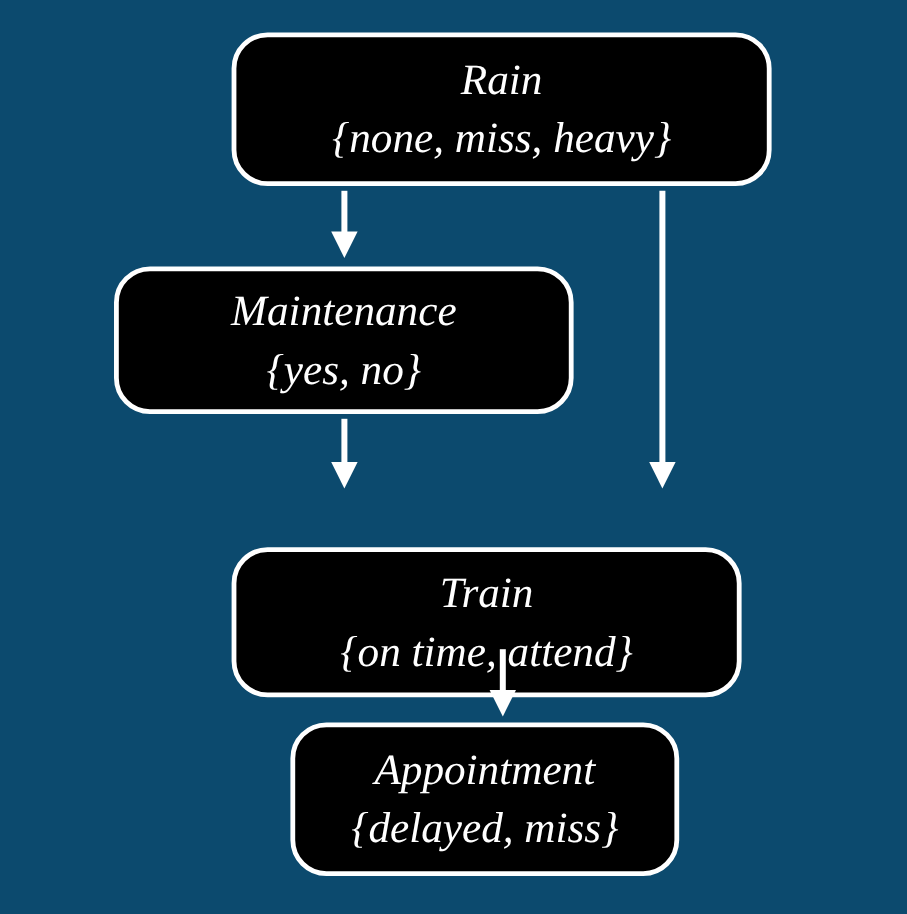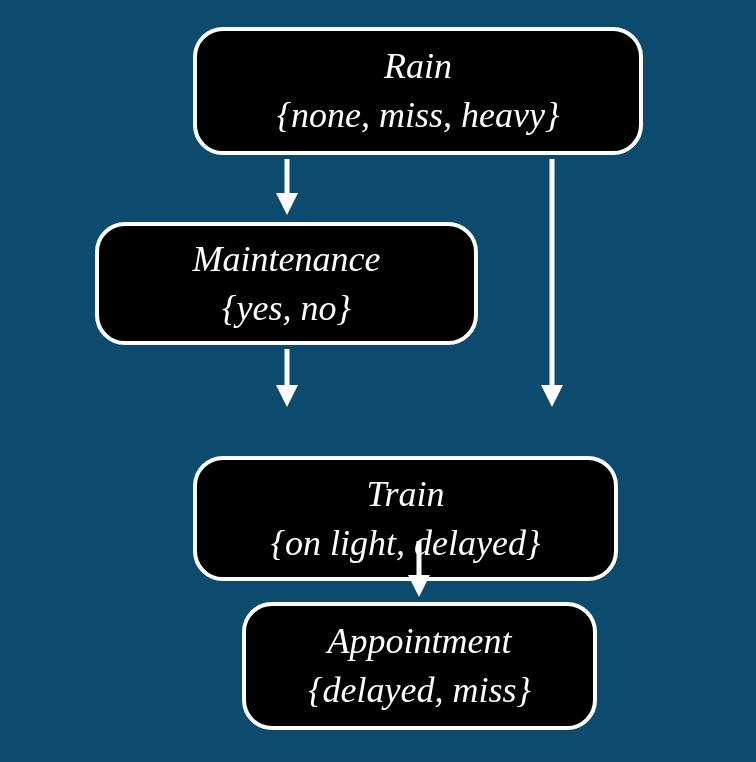--- a/index.html
+++ b/index.html
@@ -30,21 +30,21 @@
     font-size: 36px;
     line-height: 49px;
     background: #000000;
   }
   .node .label, .node .domain {
     white-space: nowrap;
   }
   #node-rain        { left: 193px; top:  27px; width: 450px; height: 128px; }
   #node-maintenance { left:  95px; top: 222px; width: 383px; height: 123px; }
   #node-train       { left: 193px; top: 412px; width: 425px; height: 125px; margin-top: 44px; }
-  #node-appointment { left: 242px; top: 602px; width: 355px; height: 128px; }
+  #node-appointment { left: 242px; top: 602px; width: 324px; height: 128px; }
   .edges {
     position: absolute;
     left: 0;
     top: 0;
     width: 756px;
     height: 762px;
     pointer-events: none;
   }
   .edges line    { stroke: #ffffff; stroke-width: 5; }
   .edges polygon { fill: #ffffff; }
@@ -59,21 +59,21 @@
     <div class="domain">{none, miss, heavy}</div>
   </div>
 
   <div class="node" id="node-maintenance">
     <div class="label">Maintenance</div>
     <div class="domain">{yes, no}</div>
   </div>
 
   <div class="node" id="node-train">
     <div class="label">Train</div>
-    <div class="domain">{on light, delayed}</div>
+    <div class="domain">{on time, attend}</div>
   </div>
 
   <div class="node" id="node-appointment">
     <div class="label">Appointment</div>
     <div class="domain">{delayed, miss}</div>
   </div>
 
   <svg class="edges" viewBox="0 0 756 762" xmlns="http://www.w3.org/2000/svg">
 
     <g>

